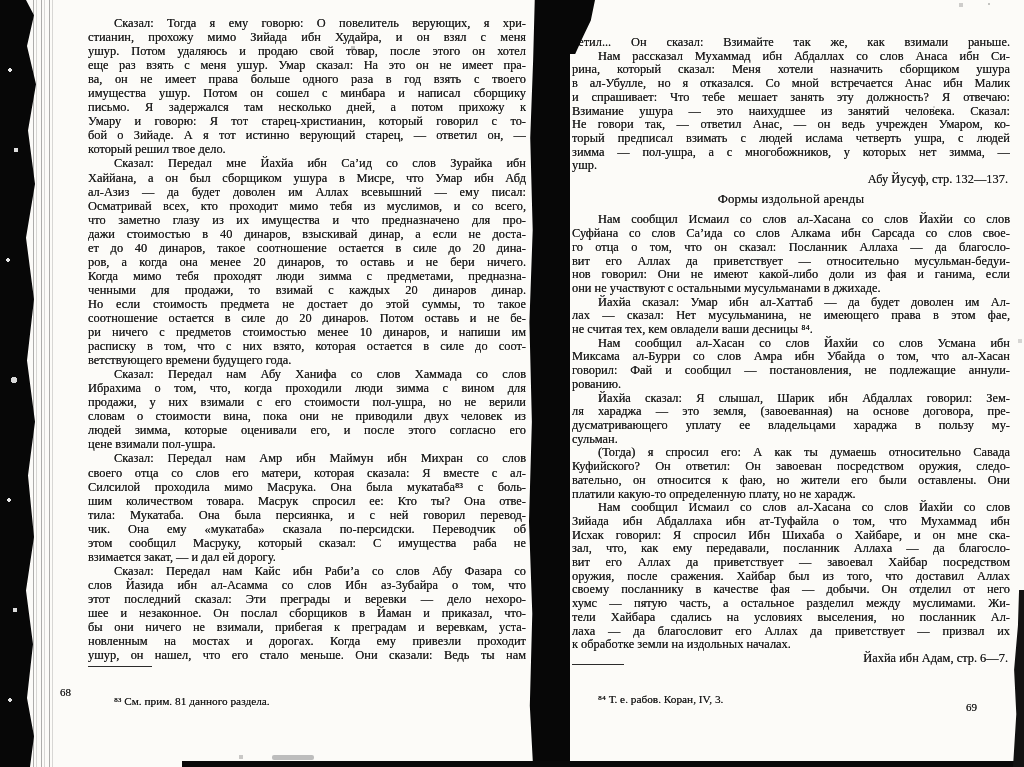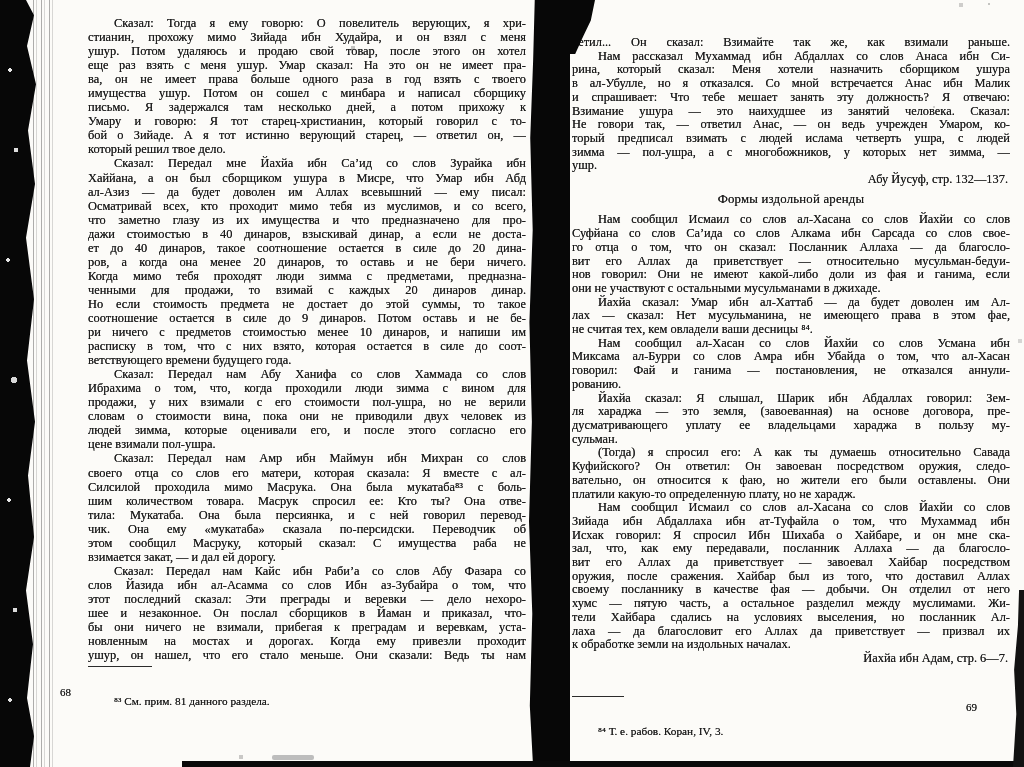--- a/index.html
+++ b/index.html
@@ -13,21 +13,21 @@
   .col.left  { left:88px;  top:16px; width:438px; line-height:14.05px; }
   .col.right { left:572px; top:36px; width:438px; line-height:13.7px; }
   .para { margin:0; }
   .line { text-align:justify; text-align-last:justify; }
   .line.last { text-align-last:left; }
   .para.indent .line:first-child { text-indent:26px; }
   .attribution { text-align:right; padding-right:2px; }
   .heading { margin:6px 0 7px 0; font-size:12.8px; font-weight:normal; text-align:center; letter-spacing:.2px; }
   .fnote { position:absolute; width:438px; font-size:11.3px; line-height:13px; text-shadow:0 0 .4px rgba(25,25,25,.85); }
   .fnote.left-fn  { left:88px;  top:666px; }
-  .fnote.right-fn { left:572px; top:696px; }
+  .fnote.right-fn { left:572px; top:664px; }
   .fn-rule { border:0; border-top:1.3px solid #2b2b2b; margin:0 0 4px 0; }
   .left-fn  .fn-rule { width:64px; }
   .right-fn .fn-rule { width:52px; }
   .fn-text { text-indent:26px;margin-top:28px; }
   .pagenum { position:absolute; font-size:11px; text-shadow:0 0 .4px rgba(25,25,25,.85); }
   .pagenum.pn-left  { left:60px;  top:686px; }
   .pagenum.pn-right { left:966px; top:701px; width:42px; text-align:left; }
 
   
   .edge-left {
@@ -99,21 +99,21 @@
           <div class="line">Хаййана, а он был сборщиком ушура в Мисре, что Умар ибн Абд</div>
           <div class="line">ал-Азиз — да будет доволен им Аллах всевышний — ему писал:</div>
           <div class="line">Осматривай всех, кто проходит мимо тебя из муслимов, и со всего,</div>
           <div class="line">что заметно глазу из их имущества и что предназначено для про-</div>
           <div class="line">дажи стоимостью в 40 динаров, взыскивай динар, а если не доста-</div>
           <div class="line">ет до 40 динаров, такое соотношение остается в силе до 20 дина-</div>
           <div class="line">ров, а когда она менее 20 динаров, то оставь и не бери ничего.</div>
           <div class="line">Когда мимо тебя проходят люди зимма с предметами, предназна-</div>
           <div class="line">ченными для продажи, то взимай с каждых 20 динаров динар.</div>
           <div class="line">Но если стоимость предмета не достает до этой суммы, то такое</div>
-          <div class="line">соотношение остается в силе до 9 динаров. Потом оставь и не бе-</div>
+          <div class="line">соотношение остается в силе до 20 динаров. Потом оставь и не бе-</div>
           <div class="line">ри ничего с предметов стоимостью менее 10 динаров, и напиши им</div>
           <div class="line">расписку в том, что с них взято, которая остается в силе до соот-</div>
           <div class="line last">ветствующего времени будущего года.</div>
         </div>
         <div class="para indent">
           <div class="line">Сказал: Передал нам Абу Ханифа со слов Хаммада со слов</div>
           <div class="line">Ибрахима о том, что, когда проходили люди зимма с вином для</div>
           <div class="line">продажи, у них взимали с его стоимости пол-ушра, но не верили</div>
           <div class="line">словам о стоимости вина, пока они не приводили двух человек из</div>
           <div class="line">людей зимма, которые оценивали его, и после этого согласно его</div>
@@ -177,21 +177,21 @@
           <div class="line last">они не участвуют с остальными мусульманами в джихаде.</div>
         </div>
         <div class="para indent">
           <div class="line">Йахйа сказал: Умар ибн ал-Хаттаб — да будет доволен им Ал-</div>
           <div class="line">лах — сказал: Нет мусульманина, не имеющего права в этом фае,</div>
           <div class="line last">не считая тех, кем овладели ваши десницы ⁸⁴.</div>
         </div>
         <div class="para indent">
           <div class="line">Нам сообщил ал-Хасан со слов Йахйи со слов Усмана ибн</div>
           <div class="line">Миксама ал-Бурри со слов Амра ибн Убайда о том, что ал-Хасан</div>
-          <div class="line">говорил: Фай и ганима — постановления, не отказался аннули-</div>
+          <div class="line">говорил: Фай и сообщил — постановления, не подлежащие аннули-</div>
           <div class="line last">рованию.</div>
         </div>
         <div class="para indent">
           <div class="line">Йахйа сказал: Я слышал, Шарик ибн Абдаллах говорил: Зем-</div>
           <div class="line">ля хараджа — это земля, (завоеванная) на основе договора, пре-</div>
           <div class="line">дусматривающего уплату ее владельцами хараджа в пользу му-</div>
           <div class="line last">сульман.</div>
         </div>
         <div class="para indent">
           <div class="line">(Тогда) я спросил его: А как ты думаешь относительно Савада</div>

